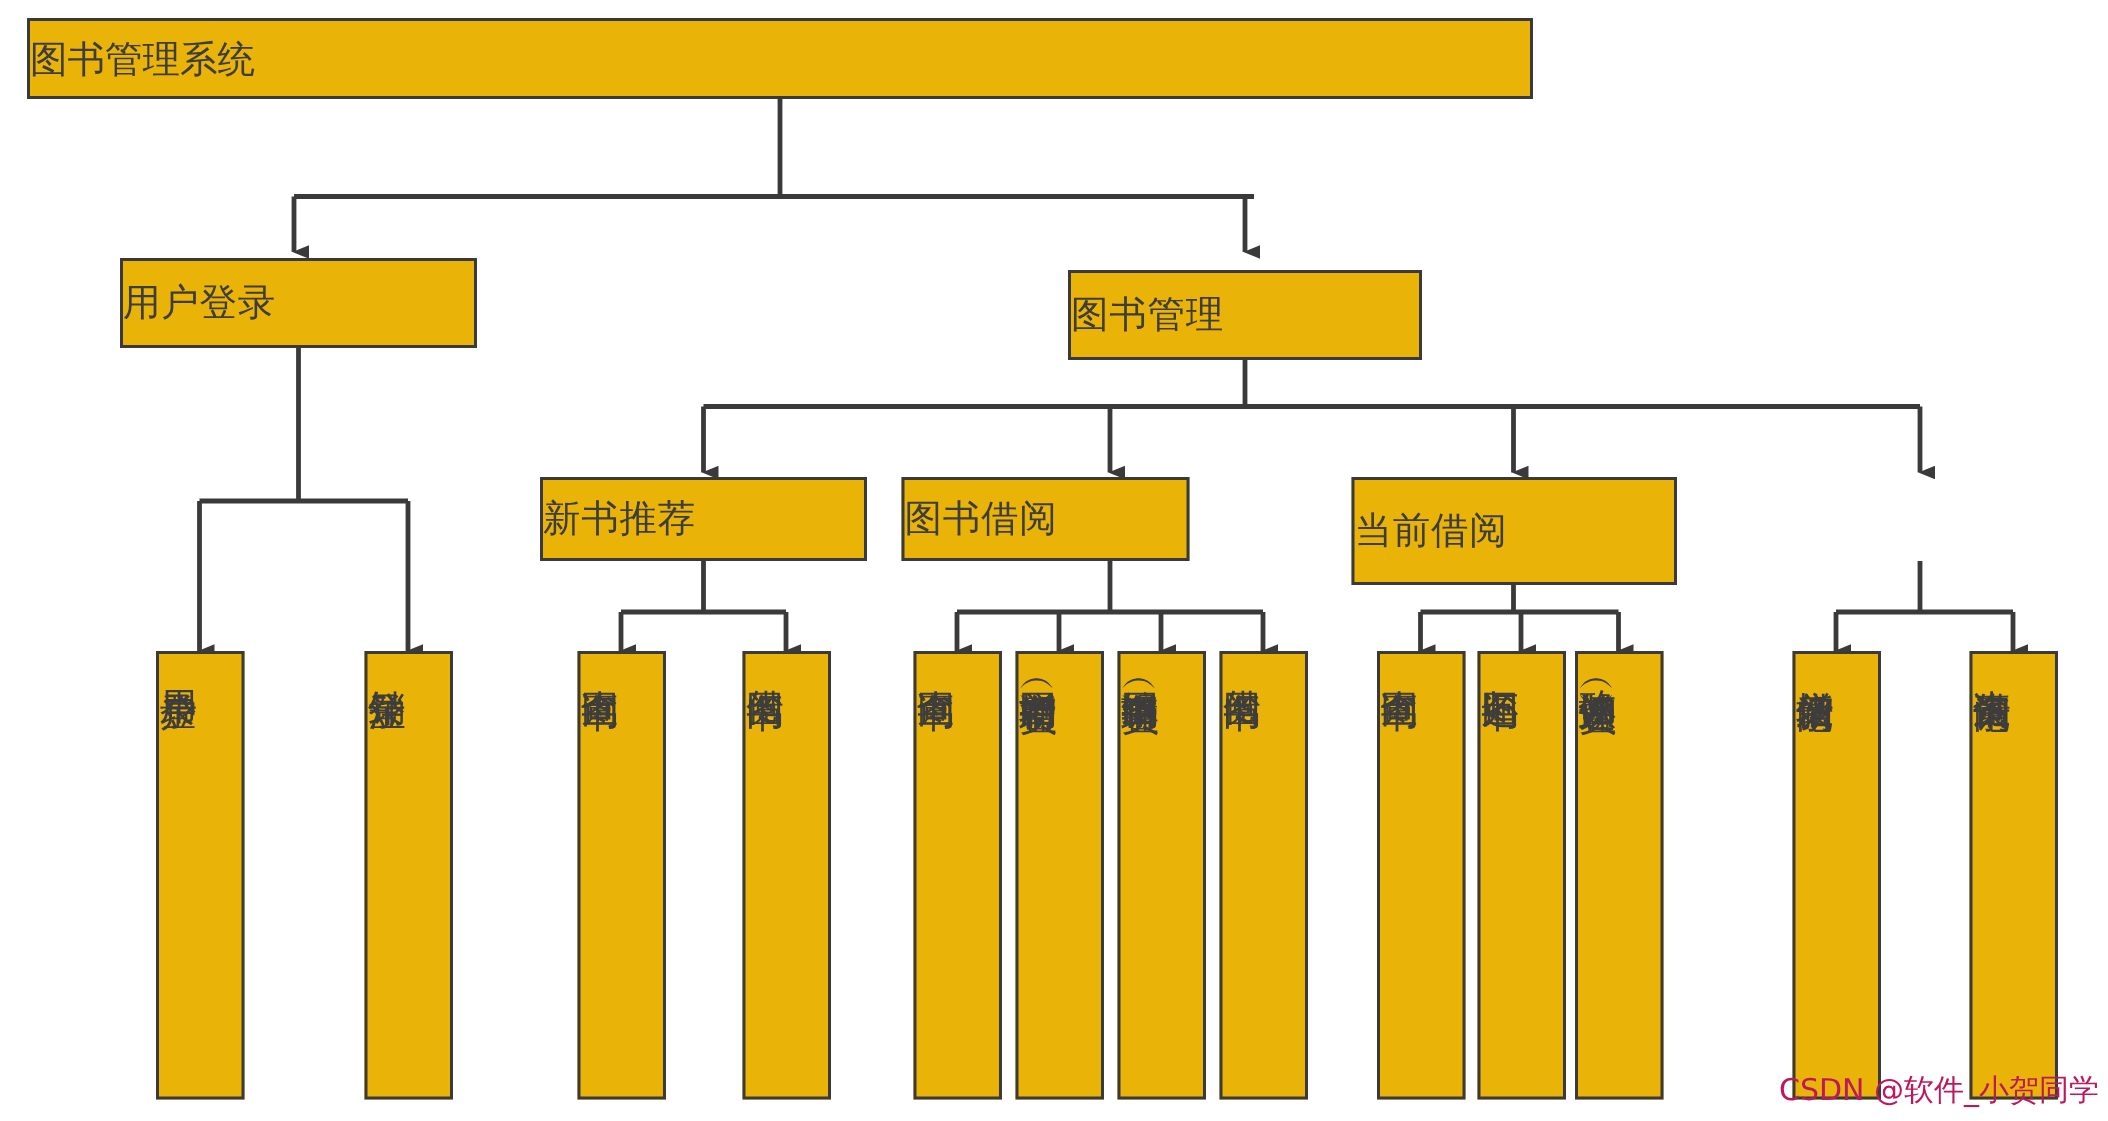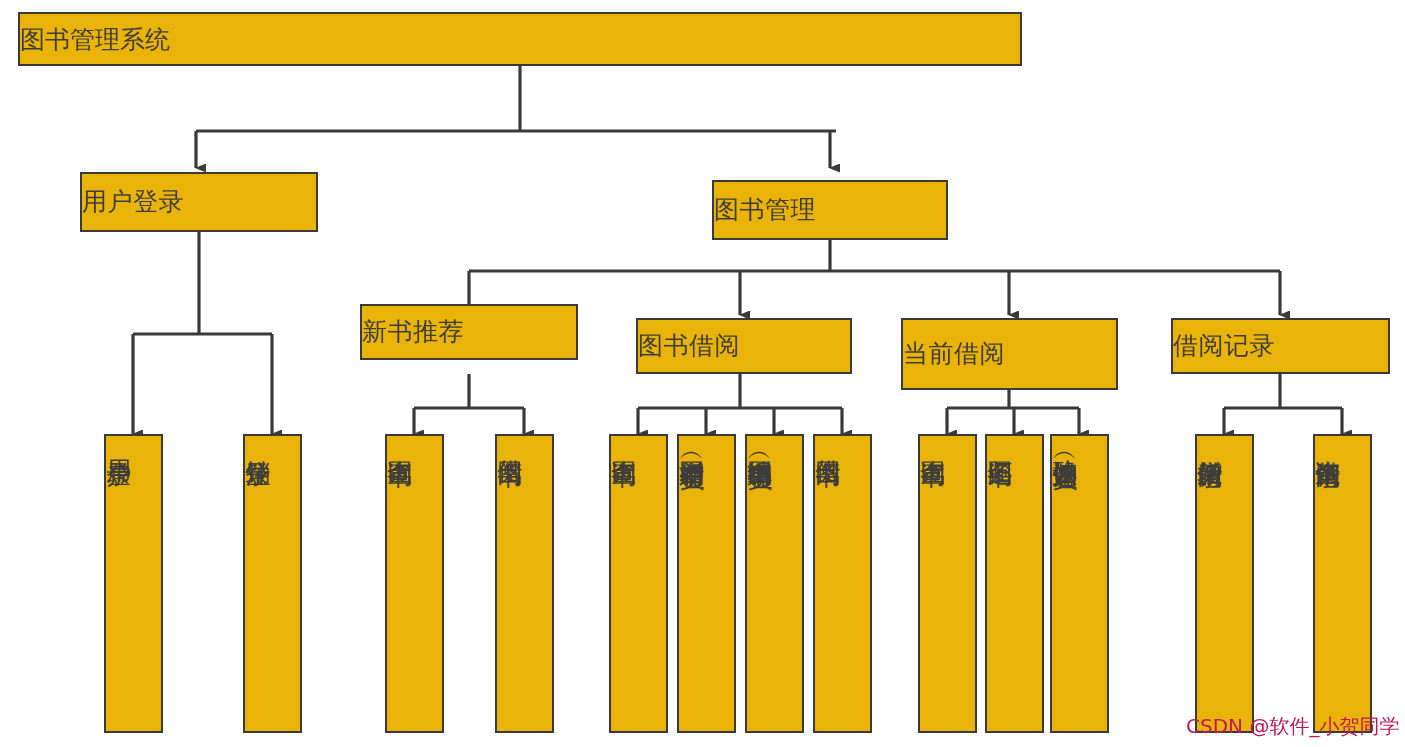--- a/index.html
+++ b/index.html
@@ -130,31 +130,28 @@
     <span class="hlabel">图书管理系统</span>
   </div>
 
   <div class="node h" style="left:80px; top:172px; width:238px; height:60px;">
     <span class="hlabel">用户登录</span>
   </div>
   <div class="node h" style="left:712px; top:180px; width:236px; height:60px;">
     <span class="hlabel">图书管理</span>
   </div>
 
-  <div class="node h" style="left:360px; top:304px; width:218px; height:56px;">
+  <div class="node h" style="left:360px; top:318px; width:218px; height:56px;">
     <span class="hlabel">新书推荐</span>
   </div>
-  <div class="node h" style="left:636px; top:318px; width:216px; height:56px;">
+  <div class="node h" style="left:601px; top:318px; width:192px; height:56px;">
     <span class="hlabel">图书借阅</span>
   </div>
   <div class="node h" style="left:901px; top:318px; width:217px; height:72px;">
     <span class="hlabel">当前借阅</span>
-  </div>
-  <div class="node h" style="left:1171px; top:318px; width:219px; height:56px;">
-    <span class="hlabel">借阅记录</span>
   </div>
 
   <div class="node v" style="left:104px; top:434px; width:59px; height:299px;">
     <span class="vlabel">用户登录</span>
   </div>
   <div class="node v" style="left:243px; top:434px; width:59px; height:299px;">
     <span class="vlabel">注销登录</span>
   </div>
 
   <div class="node v" style="left:385px; top:434px; width:59px; height:299px;">

